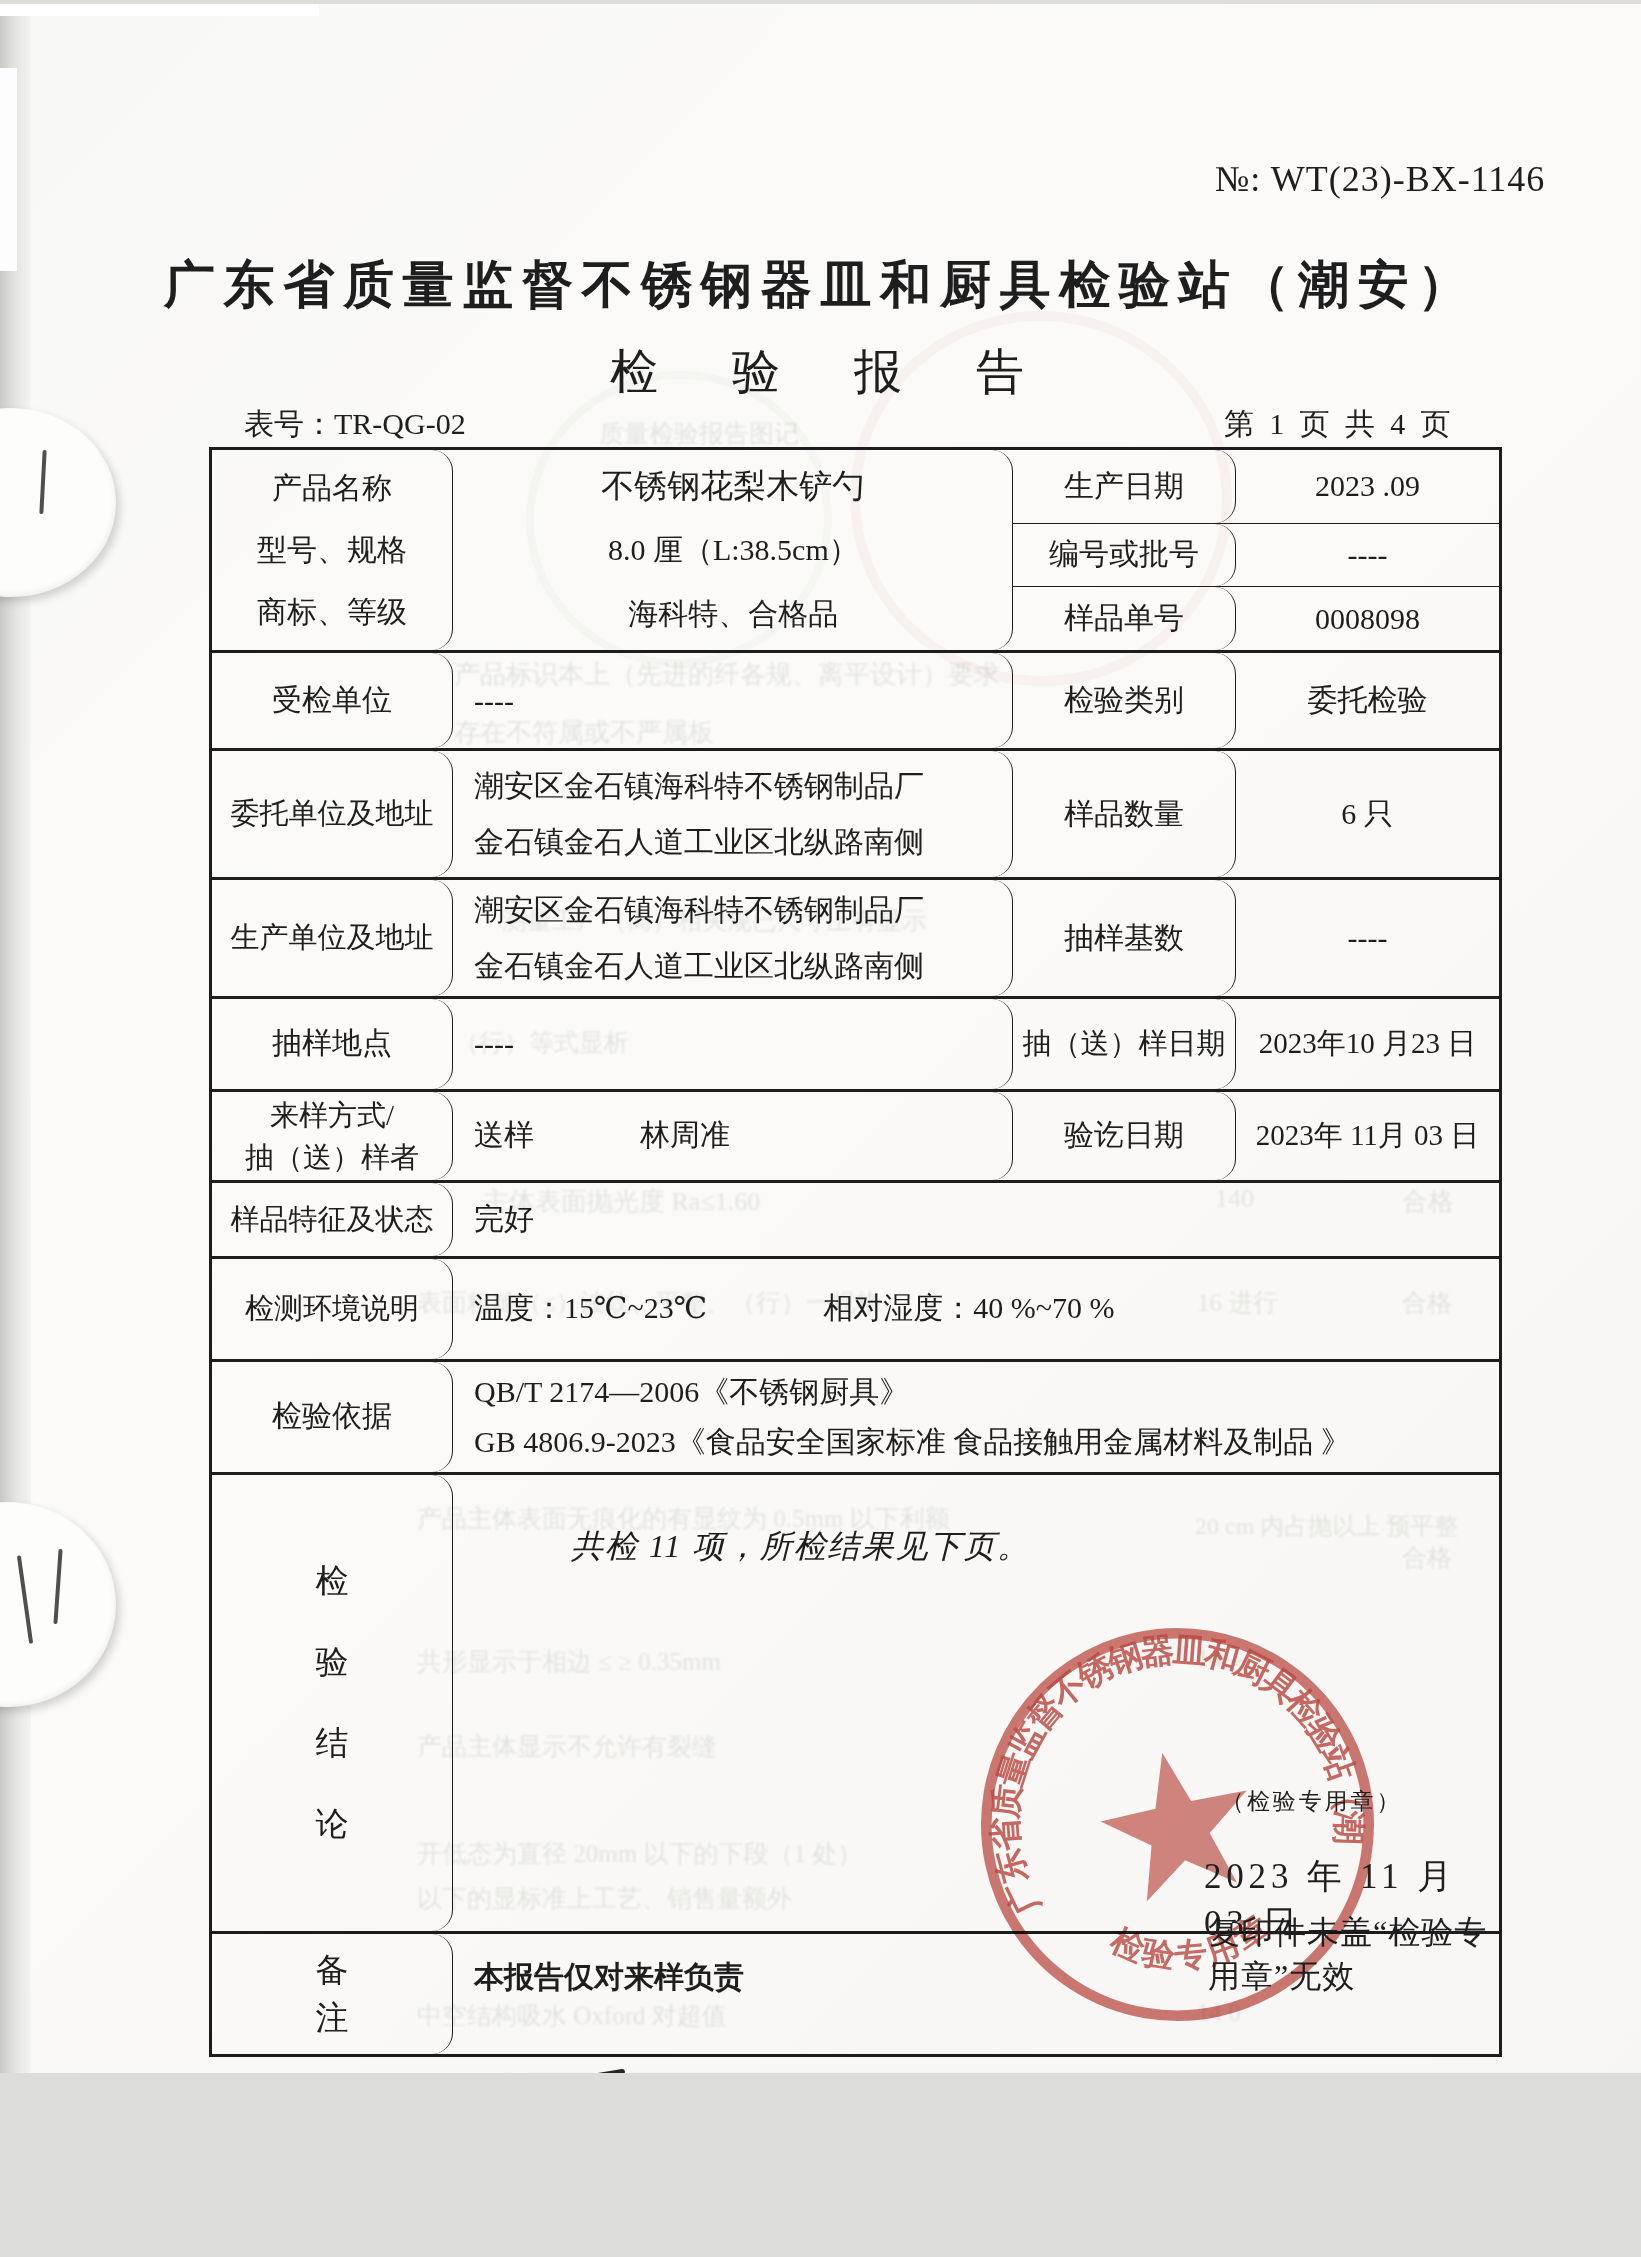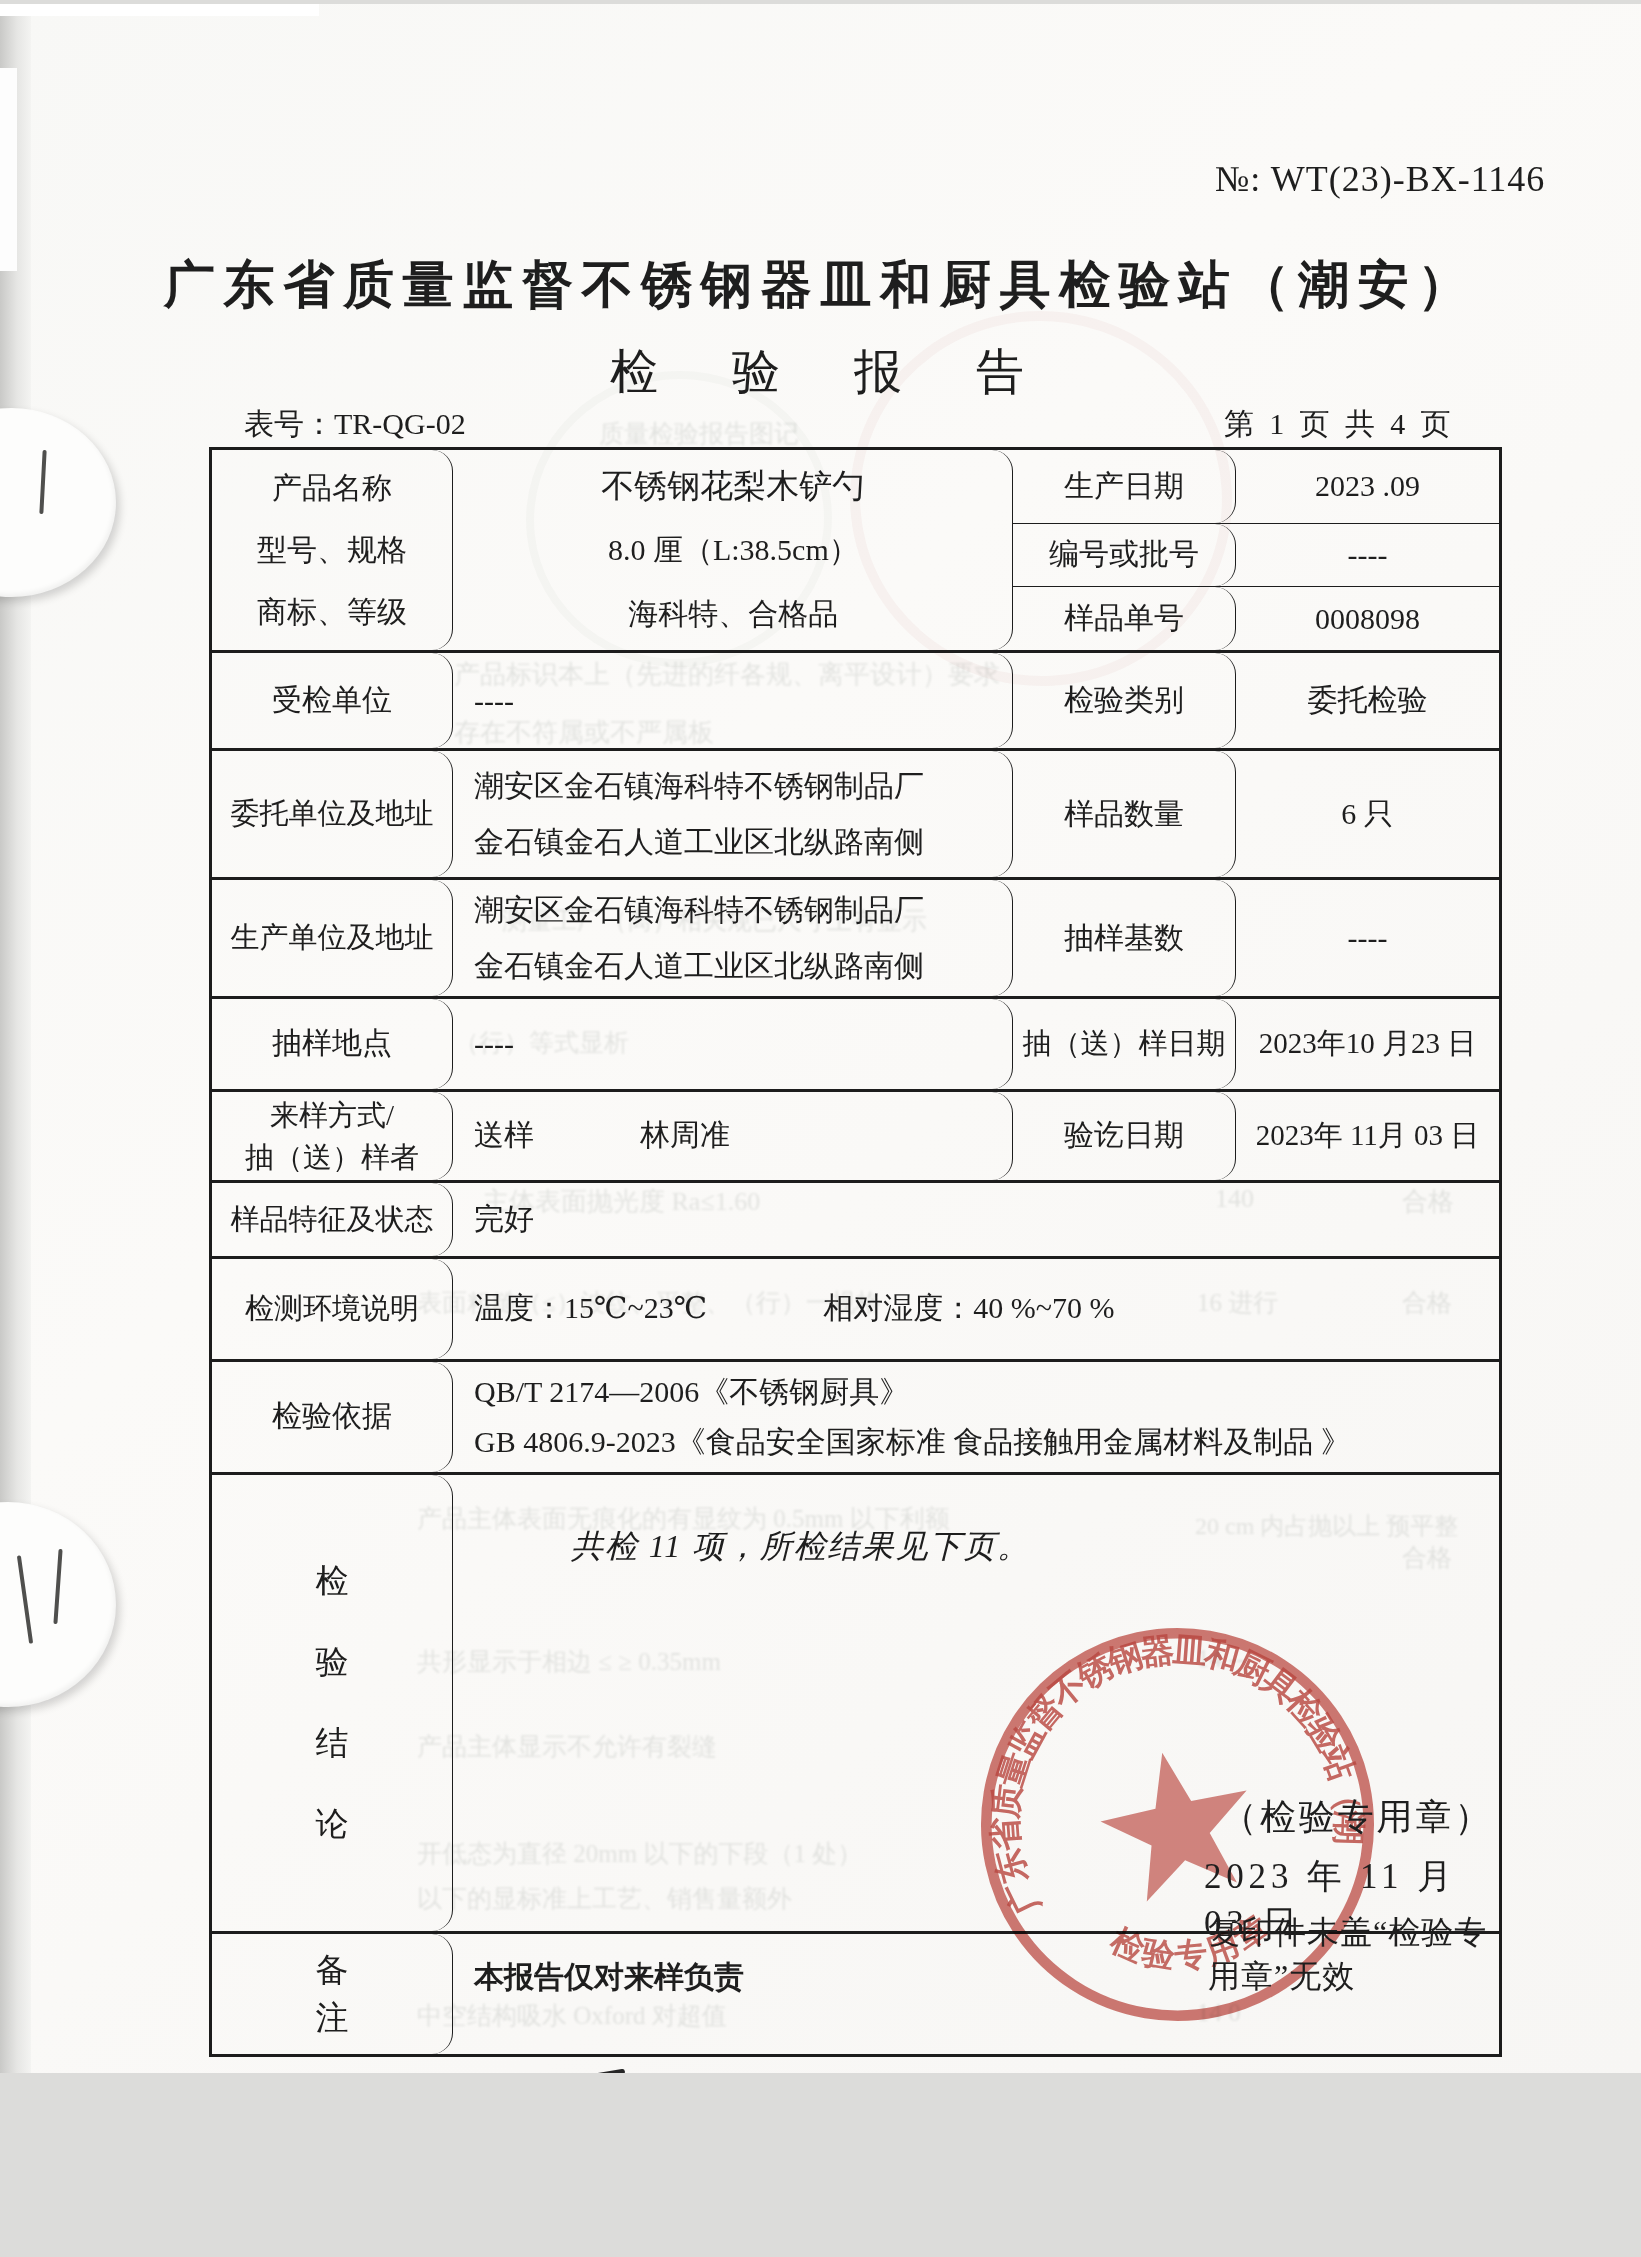--- a/index.html
+++ b/index.html
@@ -42,21 +42,21 @@
   .rcol{flex:1;display:flex;flex-direction:column;}
   .sub{display:flex;box-sizing:border-box;border-bottom:1.9px solid #1d1d1d;flex:1;}
   .sub:last-child{border-bottom:none;}
   .vlabel{flex-direction:column;justify-content:space-evenly;font-size:33px;}
   .gap{display:inline-block;width:106px;}
   .gap2{display:inline-block;width:116px;}
 
   
   .concl{position:relative;flex:1;}
   .concl-text{position:absolute;left:118px;top:50px;font-size:32px;letter-spacing:1.9px;font-style:italic;}
-  .stamp-caption{position:absolute;left:768px;top:318px;font-size:36px;letter-spacing:2.9px;z-index:3;}
+  .stamp-caption{position:absolute;left:768px;top:311px;font-size:23px;letter-spacing:2.9px;z-index:3;}
   .stamp-date{position:absolute;left:751px;top:378px;font-size:35px;letter-spacing:4.8px;z-index:3;}
   .copy-invalid{position:absolute;left:755px;top:436px;font-size:32px;letter-spacing:1px;z-index:3;}
 
   
   .stamp{position:absolute;left:967px;top:1610px;width:421px;height:421px;
     transform:rotate(-12deg);z-index:2;opacity:.88;mix-blend-mode:multiply;}
   .stamp svg{width:100%;height:100%;}
 
   
   .ghost{position:absolute;color:#68726a;filter:blur(1.2px);white-space:nowrap;

